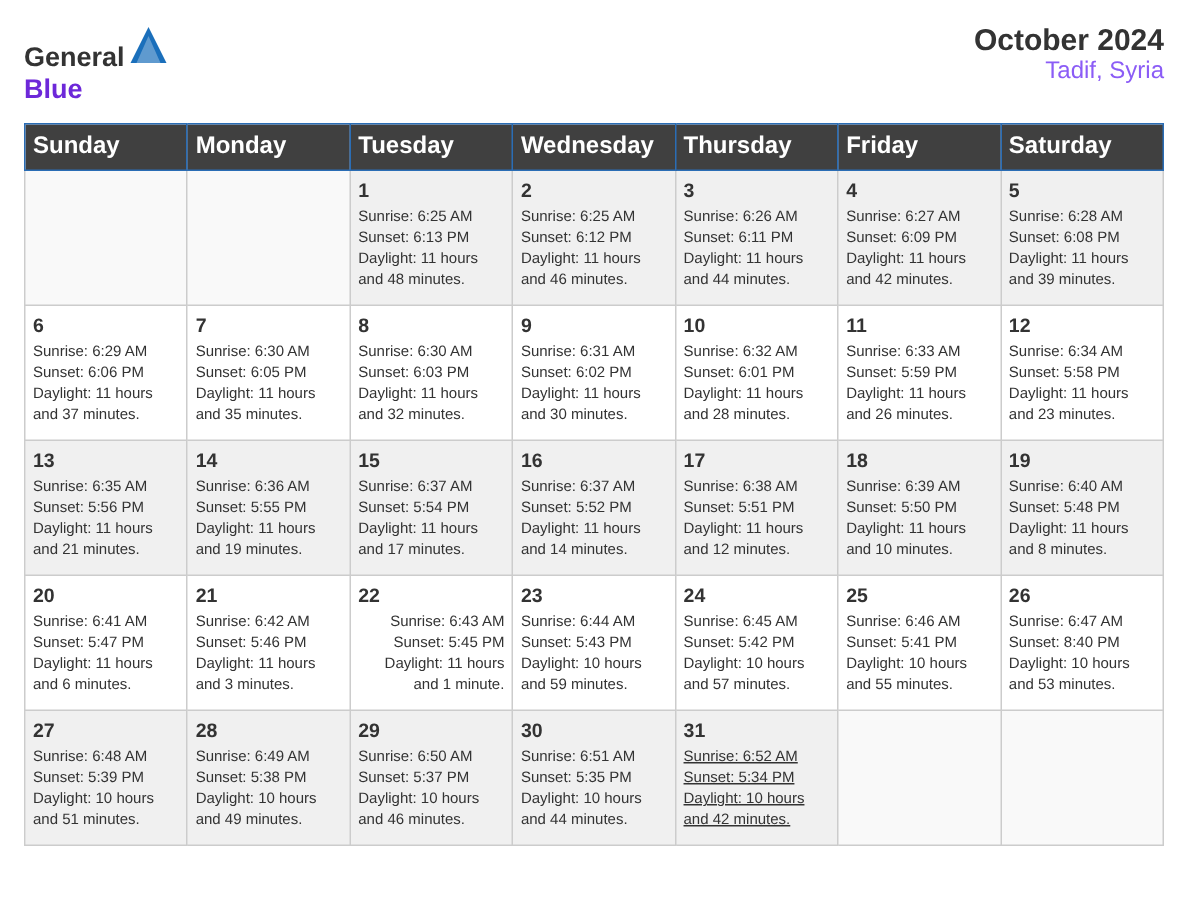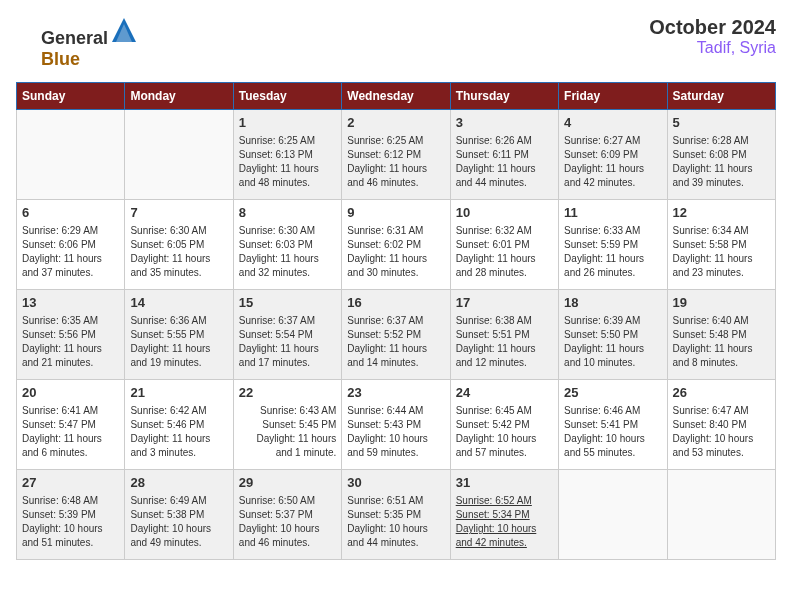--- a/index.html
+++ b/index.html
@@ -12,31 +12,30 @@
     }
     .header {
       display: flex;
       justify-content: space-between;
       align-items: flex-start;
       margin-bottom: 12px;
     }
     .logo {
       display: flex;
       align-items: center;
-      margin-left: 25px;
     }
     .logo-text-general {
       font-size: 18px;
       font-weight: bold;
       color: #333;
     }
     .logo-text-blue {
       font-size: 18px;
       font-weight: bold;
-      color: #a16207;
+      color: #6d28d9;
     }
     .logo-icon {
       width: 28px;
       height: 28px;
       margin-left: 2px;
     }
     .title-block {
       text-align: right;
     }
     .month-title {
@@ -47,25 +46,25 @@
     .location-title {
       font-size: 16px;
       color: #8b5cf6;
     }
     .calendar {
       width: 100%;
       border-collapse: collapse;
       font-size: 11px;
     }
     .calendar th {
-      background-color: #7f1d1d;
+      background-color: #404040;
       color: #fff;
       text-align: left;
       padding: 6px 5px;
-      font-size: 12px;
+      font-size: 16px;
       border: 1px solid #2a6db5;
     }
     .calendar td {
       border: 1px solid #ccc;
       vertical-align: top;
       padding: 4px 5px;
       width: 108px;
       min-height: 80px;
       height: 90px;
       color: #333;

